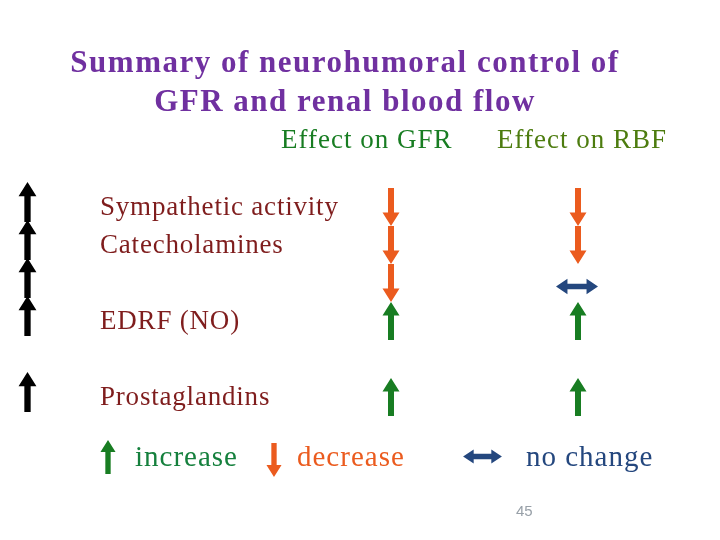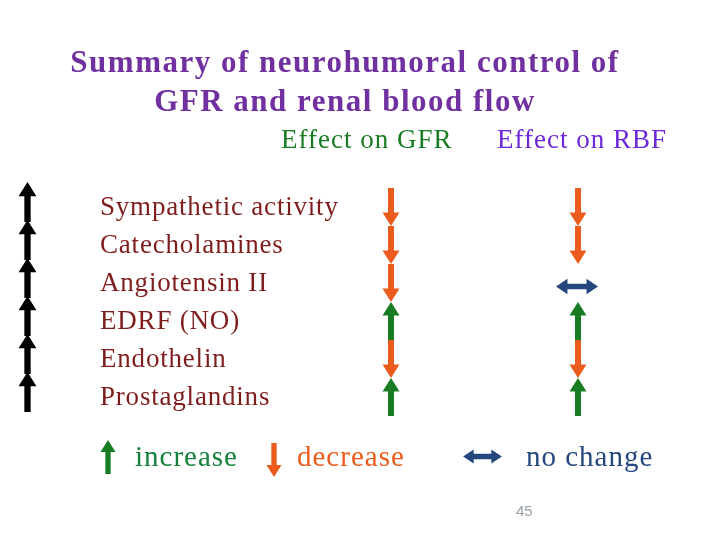--- a/index.html
+++ b/index.html
@@ -56,21 +56,21 @@
 <body>
 
 <div class="slide">
 
   <div class="title" style="color: rgb(112, 48, 160);">
     <div>Summary of neurohumoral control of</div>
     <div>GFR and renal blood flow</div>
   </div>
 
   <div class="col-header gfr-h" style="color: rgb(24, 125, 34); margin-left: 8px;">Effect on GFR</div>
-  <div class="col-header rbf-h" style="color: #6d28d9; text-align: center;">Effect on RBF</div>
+  <div class="col-header rbf-h" style="color: #4d7c0f; text-align: center;">Effect on RBF</div>
 
   <div class="row r0">
     <span class="arrow stim v">
         <svg xmlns="http://www.w3.org/2000/svg" viewBox="0 0 18 38">
           <polygon points="9,0 17.5,13.5 12,13.5 12,38 6,38 6,13.5 0.5,13.5" fill="#000000"></polygon>
         </svg>
       </span>
     <span class="label">Sympathetic activity</span>
     <span class="arrow gfr-a v">
         <svg xmlns="http://www.w3.org/2000/svg" viewBox="0 0 18 38">
@@ -100,21 +100,20 @@
           <polygon points="9,38 0.5,24.5 6,24.5 6,0 12,0 12,24.5 17.5,24.5" fill="#EB5B1E"></polygon>
         </svg>
       </span>
   </div>
   <div class="row r2">
     <span class="arrow stim v">
         <svg xmlns="http://www.w3.org/2000/svg" viewBox="0 0 18 38">
           <polygon points="9,0 17.5,13.5 12,13.5 12,38 6,38 6,13.5 0.5,13.5" fill="#000000"></polygon>
         </svg>
       </span>
-    <span class="label">Angiotensin II</span>
     <span class="arrow gfr-a v">
         <svg xmlns="http://www.w3.org/2000/svg" viewBox="0 0 18 38">
           <polygon points="9,38 0.5,24.5 6,24.5 6,0 12,0 12,24.5 17.5,24.5" fill="#EB5B1E"></polygon>
         </svg>
       </span>
     <span class="arrow rbf-a h">
         <svg xmlns="http://www.w3.org/2000/svg" viewBox="0 0 44 17">
           <polygon points="0,8.5 12,0.5 12,5.5 32,5.5 32,0.5 44,8.5 32,16.5 32,11.5 12,11.5 12,16.5" fill="#24477E"></polygon>
         </svg>
       </span>
@@ -127,38 +126,20 @@
       </span>
     <span class="label">EDRF (NO)</span>
     <span class="arrow gfr-a v">
         <svg xmlns="http://www.w3.org/2000/svg" viewBox="0 0 18 38">
           <polygon points="9,0 17.5,13.5 12,13.5 12,38 6,38 6,13.5 0.5,13.5" fill="#187D22"></polygon>
         </svg>
       </span>
     <span class="arrow rbf-a v">
         <svg xmlns="http://www.w3.org/2000/svg" viewBox="0 0 18 38">
           <polygon points="9,0 17.5,13.5 12,13.5 12,38 6,38 6,13.5 0.5,13.5" fill="#187D22"></polygon>
-        </svg>
-      </span>
-  </div>
-  <div class="row r4">
-    <span class="arrow stim v">
-        <svg xmlns="http://www.w3.org/2000/svg" viewBox="0 0 18 38">
-          <polygon points="9,0 17.5,13.5 12,13.5 12,38 6,38 6,13.5 0.5,13.5" fill="#000000"></polygon>
-        </svg>
-      </span>
-    <span class="label">Endothelin</span>
-    <span class="arrow gfr-a v">
-        <svg xmlns="http://www.w3.org/2000/svg" viewBox="0 0 18 38">
-          <polygon points="9,38 0.5,24.5 6,24.5 6,0 12,0 12,24.5 17.5,24.5" fill="#EB5B1E"></polygon>
-        </svg>
-      </span>
-    <span class="arrow rbf-a v">
-        <svg xmlns="http://www.w3.org/2000/svg" viewBox="0 0 18 38">
-          <polygon points="9,38 0.5,24.5 6,24.5 6,0 12,0 12,24.5 17.5,24.5" fill="#EB5B1E"></polygon>
         </svg>
       </span>
   </div>
   <div class="row r5">
     <span class="arrow stim v">
         <svg xmlns="http://www.w3.org/2000/svg" viewBox="0 0 18 38">
           <polygon points="9,0 17.5,13.5 12,13.5 12,38 6,38 6,13.5 0.5,13.5" fill="#000000"></polygon>
         </svg>
       </span>
     <span class="label">Prostaglandins</span>

